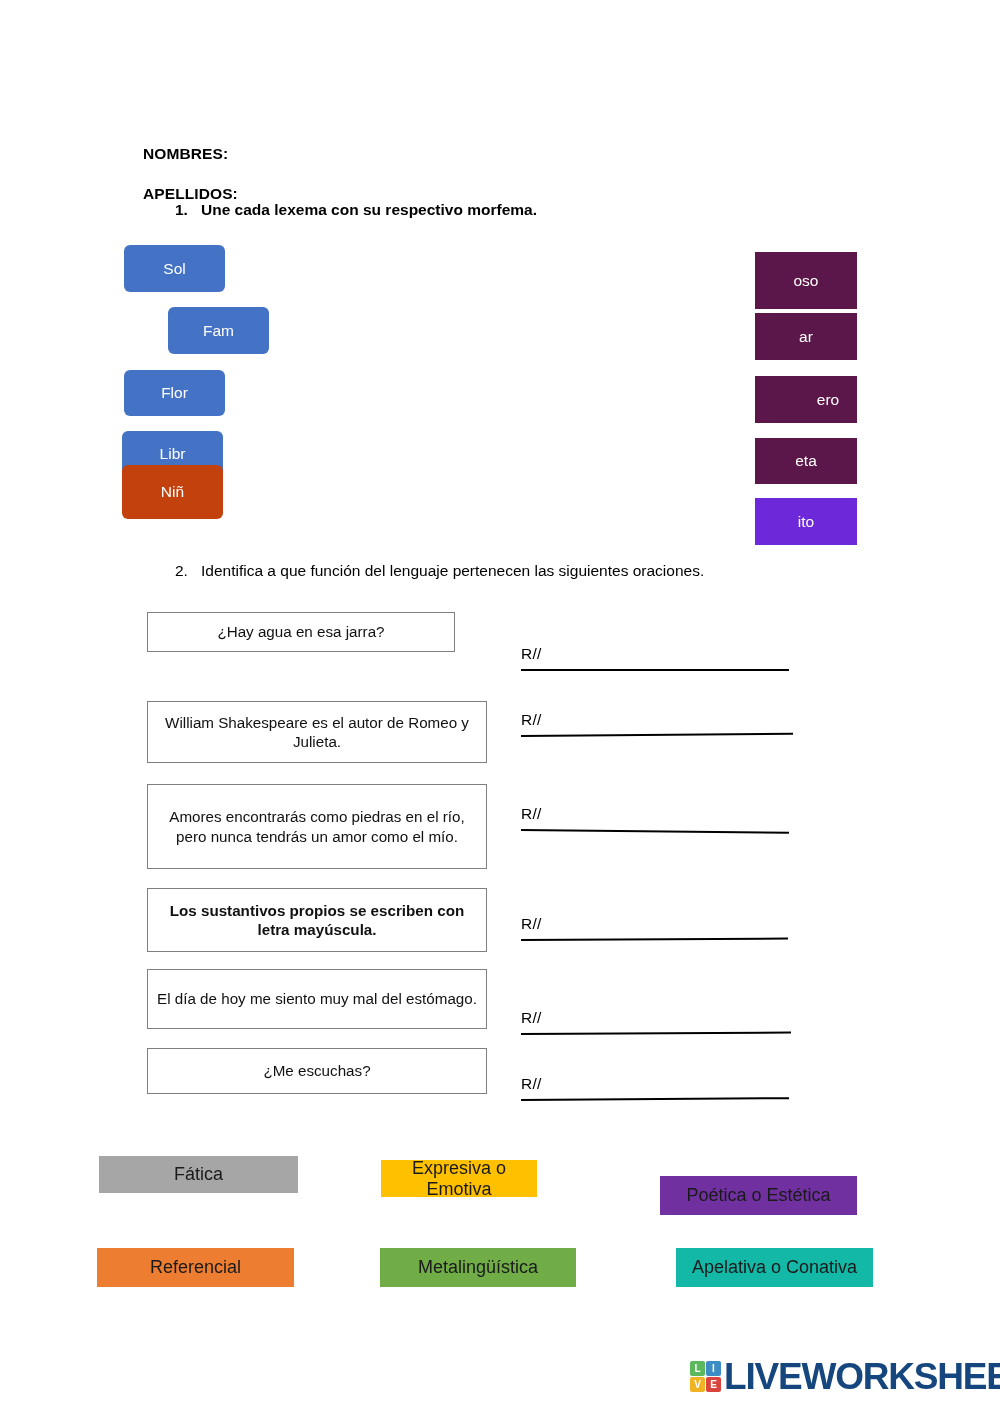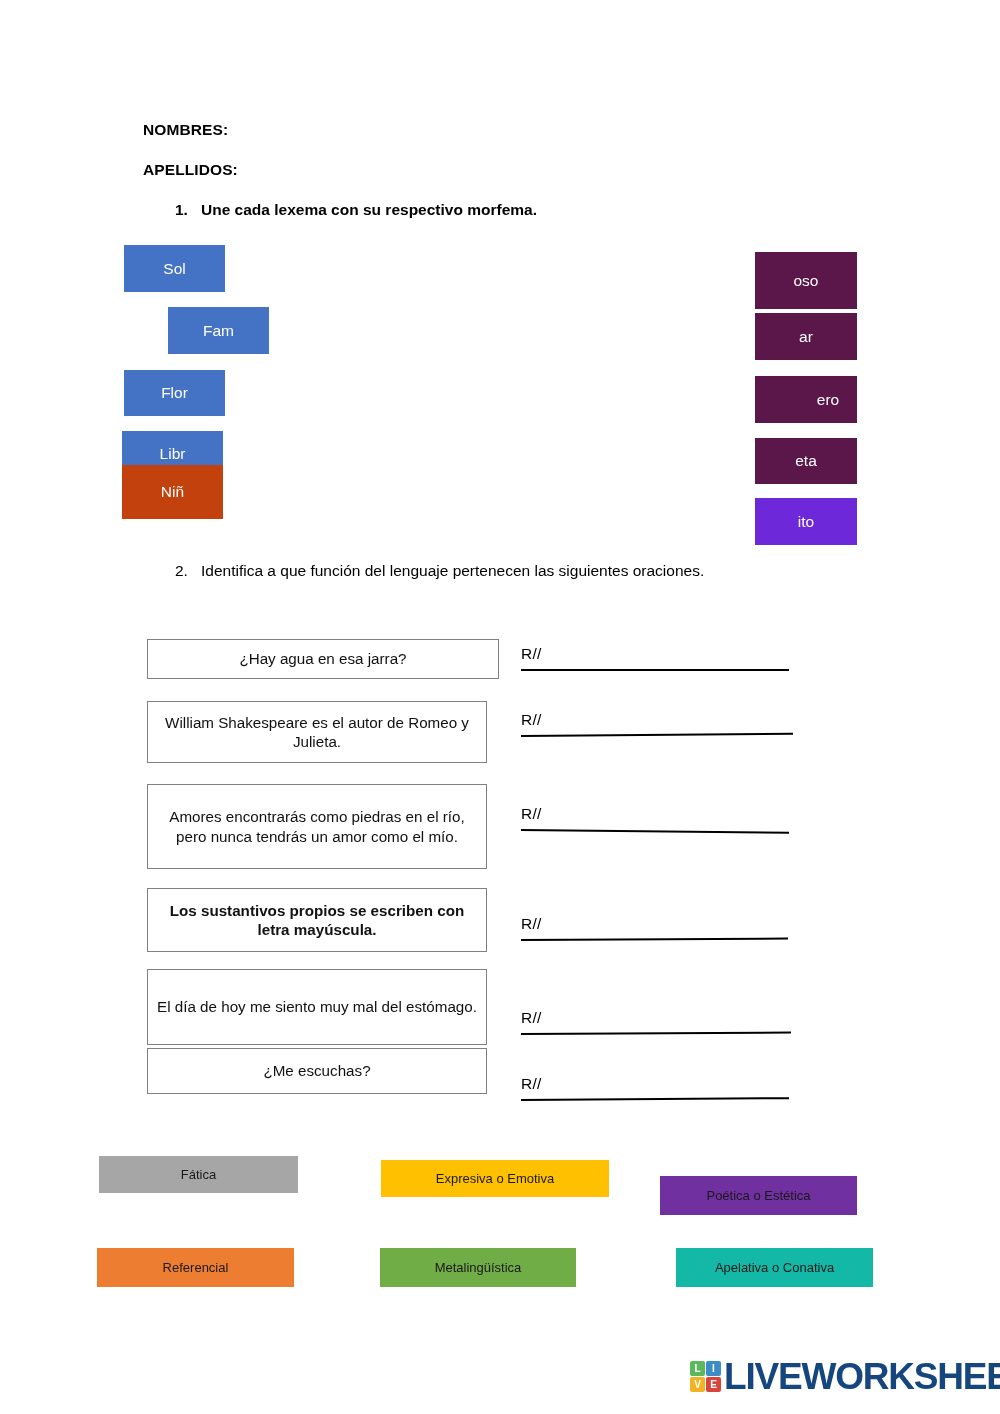--- a/index.html
+++ b/index.html
@@ -15,20 +15,21 @@
   }
   .page{position:relative;width:1000px;height:1414px;}
 
   
   .field-label{
     position:absolute;
     font-size:15.5px;
     font-weight:bold;
     letter-spacing:0.1px;
     white-space:nowrap;
+    margin-top:24px;
   }
   #nombres-row{left:143px;top:121px;}
   #apellidos-row{left:143px;top:161px;}
 
   
   .instruction{
     position:absolute;
     display:flex;
     align-items:flex-start;
     white-space:nowrap;
@@ -53,21 +54,21 @@
   .chip{
     position:absolute;
     display:flex;
     align-items:center;
     justify-content:center;
     color:#ffffff;
     font-size:15.5px;
     box-sizing:border-box;
     text-align:center;
   }
-  .chip-lexeme{background:#4472C4;}
+  .chip-lexeme{background:#4472C4;border-radius:6px;}
   .chip-morpheme{background:#5B1749;}
 
   
   .sentence-box{
     position:absolute;
     box-sizing:border-box;
     border:1.4px solid #808080;
     background:#ffffff;
     display:flex;
     align-items:center;
@@ -97,21 +98,21 @@
     background:#000000;
     transform-origin:left center;
   }
 
   
   .cat-chip{
     position:absolute;
     display:flex;
     align-items:center;
     justify-content:center;
-    font-size:13px;
+    font-size:18px;
     color:#1a1a1a;
     box-sizing:border-box;
     text-align:center;
   }
 
   
   #lw-logo{
     position:absolute;
     left:690px;top:1358px;
     display:flex;
@@ -168,33 +169,33 @@
       <div class="chip chip-morpheme" style="left: 755px; top: 438px; width: 102px; height: 46px; background: rgb(91, 23, 73);">eta</div>
       <div class="chip chip-morpheme" style="left: 755px; top: 498px; width: 102px; height: 47px; background: #6d28d9;">ito</div>
     </div>
 
   <div class="instruction" id="instruction-2">
     <span class="num">2.</span>
     <span>Identifica a que función del lenguaje pertenecen las siguientes oraciones.</span>
   </div>
 
   <div id="sentence-area">
-      <div class="sentence-box" style="left: 147px; top: 639px; width: 352px; height: 40px;">
+      <div class="sentence-box" style="left: 147px; top: 612px; width: 308px; height: 40px;">
         <span>¿Hay agua en esa jarra?</span>
       </div>
       <div class="sentence-box" style="left: 147px; top: 701px; width: 340px; height: 62px;">
         <span>William Shakespeare es el autor de Romeo y Julieta.</span>
       </div>
       <div class="sentence-box" style="left: 147px; top: 784px; width: 340px; height: 85px;">
         <span>Amores encontrarás como piedras en el río, pero nunca tendrás un amor como el mío.</span>
       </div>
       <div class="sentence-box" style="left: 147px; top: 888px; width: 340px; height: 64px; font-weight: bold;">
         <span>Los sustantivos propios se escriben con letra mayúscula.</span>
       </div>
-      <div class="sentence-box" style="left: 147px; top: 969px; width: 340px; height: 76px;">
+      <div class="sentence-box" style="left: 147px; top: 969px; width: 340px; height: 60px;">
         <span>El día de hoy me siento muy mal del estómago.</span>
       </div>
       <div class="sentence-box" style="left: 147px; top: 1048px; width: 340px; height: 46px;">
         <span>¿Me escuchas?</span>
       </div>
     </div>
   <div id="answer-area">
       <div class="answer" style="left: 521px; top: 645px; width: 268px; height: 28px;">
         <span class="rlabel">R//</span>
         <span class="rule" style="top: 24px; width: 268px; transform: rotate(0deg);"></span>
@@ -216,21 +217,21 @@
         <span class="rule" style="top: 24px; width: 270px; transform: rotate(-0.3deg);"></span>
       </div>
       <div class="answer" style="left: 521px; top: 1075px; width: 268px; height: 28px;">
         <span class="rlabel">R//</span>
         <span class="rule" style="top: 24px; width: 268px; transform: rotate(-0.4deg);"></span>
       </div>
     </div>
 
   <div id="category-area">
       <div class="cat-chip" style="left: 99px; top: 1156px; width: 199px; height: 37px; background: rgb(166, 166, 166);">Fática</div>
-      <div class="cat-chip" style="left: 381px; top: 1160px; width: 228px; height: 37px; background: rgb(255, 192, 0); text-align: center;">Expresiva o Emotiva</div>
+      <div class="cat-chip" style="left: 381px; top: 1160px; width: 156px; height: 37px; background: rgb(255, 192, 0); text-align: center;">Expresiva o Emotiva</div>
       <div class="cat-chip" style="left: 660px; top: 1159px; width: 197px; height: 39px; background: rgb(112, 48, 160); margin-top: 17px;">Poética o Estética</div>
       <div class="cat-chip" style="left: 97px; top: 1248px; width: 197px; height: 39px; background: rgb(237, 125, 49);">Referencial</div>
       <div class="cat-chip" style="left: 380px; top: 1248px; width: 196px; height: 39px; background: rgb(112, 173, 71);">Metalingüística</div>
       <div class="cat-chip" style="left: 676px; top: 1248px; width: 197px; height: 39px; background: #14b8a6;">Apelativa o Conativa</div>
     </div>
 
   <div id="lw-logo">
     <div id="lw-mark">
         <div class="tile" style="background: rgb(92, 184, 92);">L</div>
         <div class="tile" style="background: rgb(60, 141, 197);">I</div>

